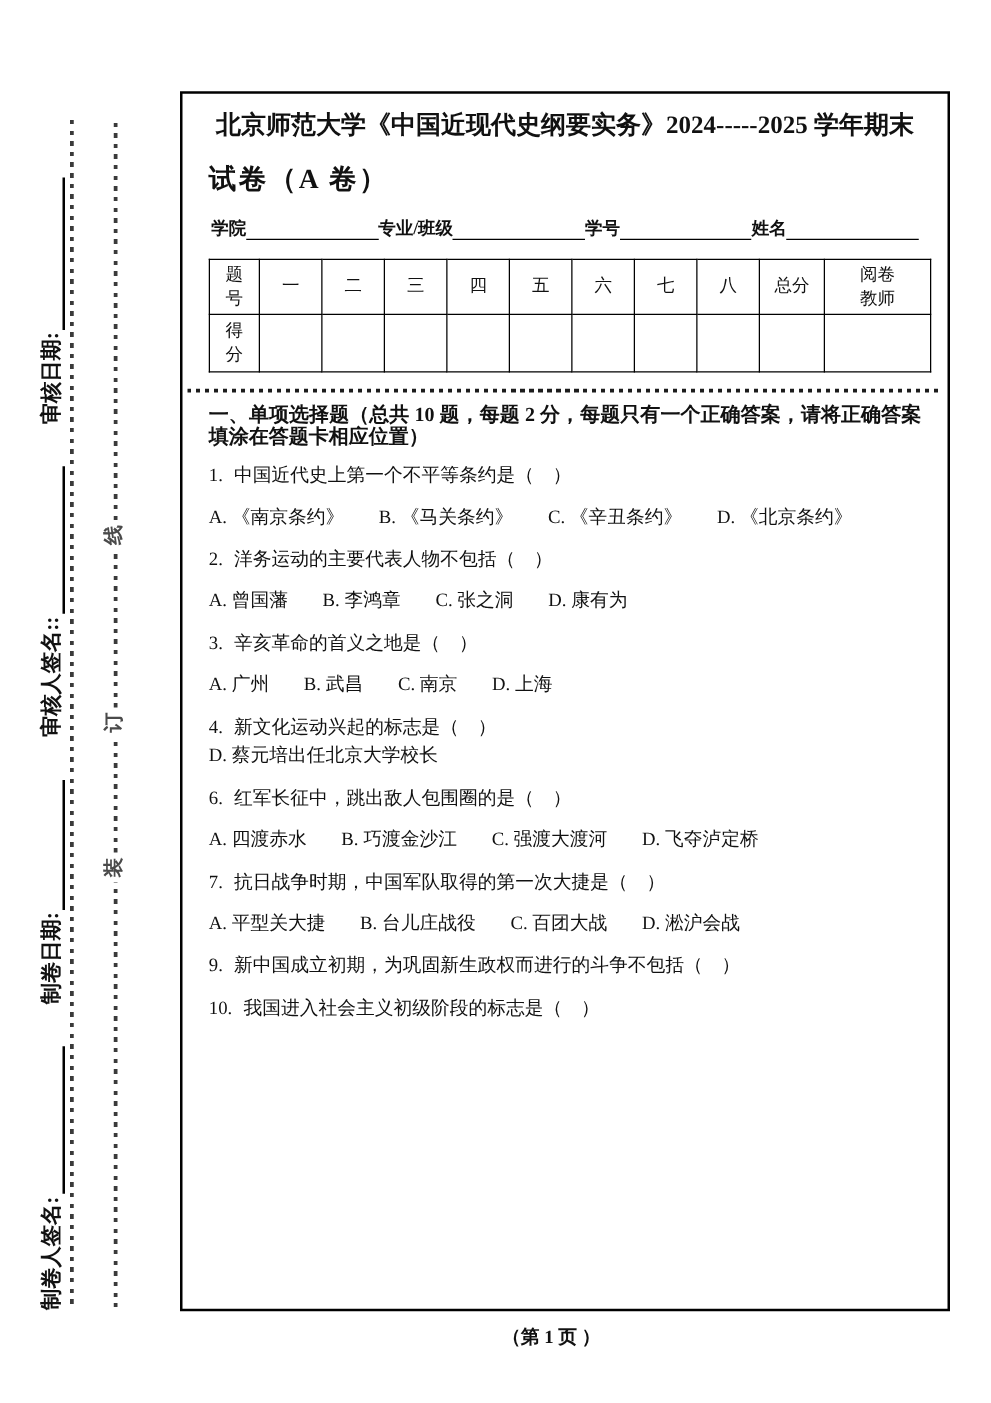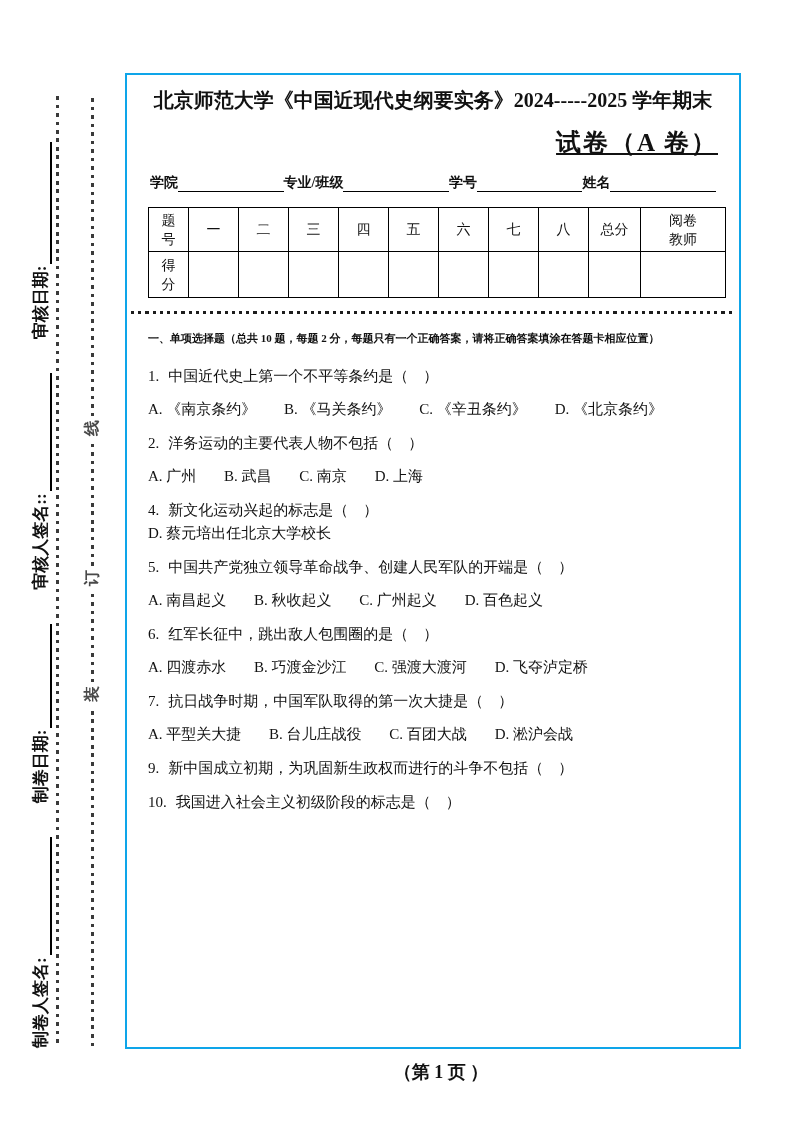--- a/index.html
+++ b/index.html
@@ -27,51 +27,51 @@
     transform:rotate(-90deg); transform-origin:0 0;
     display:flex; align-items:center;
   }
   .leader{ height:3px; flex:0 0 auto;
     background:repeating-linear-gradient(to right,#3a3a3a 0 3.5px, transparent 3.5px 8.5px); }
   .leader.fill{ flex:1 1 auto; }
   .bind-char{ flex:0 0 auto; font-size:16px; font-weight:bold; color:#4a4a4a; padding:0 4px; line-height:1; }
 
   
   .exam-box{
-    position:absolute; left:125px; top:73px; width:616px; height:976px;
-    border:2px solid #0ea5e9; padding:0 21px; overflow:hidden;
+    position:absolute; left:144px; top:73px; width:616px; height:976px;
+    border:2px solid #000000; padding:0 21px; overflow:hidden;
   }
   .title{ text-align:center; font-size:20px; font-weight:bold; margin-top:11px; line-height:29px; }
-  .title2{ text-align:right; font-size:25px; font-weight:bold; margin-top:13px; line-height:29px; letter-spacing:2px;text-decoration:underline; }
+  .title2{ text-align:left; font-size:22px; font-weight:bold; margin-top:13px; line-height:29px; letter-spacing:2px; }
 
   .info-line{ display:flex; align-items:flex-end; margin-top:17px; font-size:14px; font-weight:bold; padding:0 2px; }
   .info-field{ display:flex; align-items:flex-end; flex:1 1 auto; }
   .info-blank{ flex:1 1 auto; height:14px; border-bottom:1.5px solid #000; min-width:58px; }
   .info-label{ white-space:nowrap; }
 
   table.score{ border-collapse:collapse; margin:15px auto 0; table-layout:fixed; width:577px; }
   table.score td{ border:1.5px solid #000; text-align:center; vertical-align:middle;
     font-size:14px; line-height:19px; padding:2px 0; }
   tr.r1 td{ height:44px; } tr.r2 td{ height:46px; }
   .stack{ display:inline-block; width:2.3em; }   
   .stack1{ display:inline-block; width:1.2em; }  
 
   .dotted-sep{ height:3px; margin:13px -17px 0;
     background:repeating-linear-gradient(to right,#1c1c1c 0 3.2px, transparent 3.2px 7.2px); }
 
   .content{ margin-top:2px; }
-  .sec-head{ font-size:11px; font-weight:bold; line-height:29px; text-align:justify; margin-top:10px; }
+  .sec-head{ font-size:16px; font-weight:bold; line-height:17px; text-align:justify; margin-top:10px; }
   p.stem{ font-size:15px; line-height:21px; margin-top:13px; white-space:nowrap; }
   p.opts{ font-size:15px; line-height:21px; margin-top:12px; white-space:nowrap; }
   .qnum{ margin-right:9px; }
   .opt{ margin-right:24px; } .opt:last-child{ margin-right:0;text-align:center; }
   p.opts.tight{ letter-spacing:-0.4px; } .tight .opt{ margin-right:13px; }
 
   .page-footer{ position:absolute; left:133px; top:1060px; width:616px;
-    text-align:center; font-size:18px; font-weight:bold; }
+    text-align:center; font-size:15px; font-weight:bold; }
 </style>
 </head>
 <body>
 
 <div class="seal-labels">
   <span class="seal-group">
     <span>制卷人签名:</span>
       <span class="seal-blank w120"></span>
   </span>
   <span class="seal-group">
@@ -178,47 +178,45 @@
       <p class="opts">
         <span class="opt">A. 《南京条约》</span>
         <span class="opt">B. 《马关条约》</span>
         <span class="opt">C. 《辛丑条约》</span>
         <span class="opt">D. 《北京条约》</span>
       </p>
     </div>
 
     <div>
       <p class="stem"><span class="qnum">2.</span><span>洋务运动的主要代表人物不包括（　）</span></p>
-    </div>
-
-    <div>
+      <p class="opts">
+        <span class="opt">A. 曾国藩</span>
+        <span class="opt">B. 李鸿章</span>
+        <span class="opt">C. 张之洞</span>
+        <span class="opt">D. 康有为</span>
+      </p>
+    </div>
+
+    <div>
+      <p class="stem"><span class="qnum">3.</span><span>辛亥革命的首义之地是（　）</span></p>
       <p class="opts">
         <span class="opt">A. 广州</span>
         <span class="opt">B. 武昌</span>
         <span class="opt">C. 南京</span>
         <span class="opt">D. 上海</span>
       </p>
     </div>
 
     <div>
       <p class="stem"><span class="qnum">4.</span><span>新文化运动兴起的标志是（　）</span></p>
       <p class="opts" style="margin-top:2px">
         <span class="opt">D. 蔡元培出任北京大学校长</span>
       </p>
     </div>
 
-    <div>
-      <p class="stem"><span class="qnum">5.</span><span>中国共产党独立领导革命战争、创建人民军队的开端是（　）</span></p>
-      <p class="opts">
-        <span class="opt">A. 南昌起义</span>
-        <span class="opt">B. 秋收起义</span>
-        <span class="opt">C. 广州起义</span>
-        <span class="opt">D. 百色起义</span>
-      </p>
-    </div>
 
     <div>
       <p class="stem"><span class="qnum">6.</span><span>红军长征中，跳出敌人包围圈的是（　）</span></p>
       <p class="opts">
         <span class="opt">A. 四渡赤水</span>
         <span class="opt">B. 巧渡金沙江</span>
         <span class="opt">C. 强渡大渡河</span>
         <span class="opt">D. 飞夺泸定桥</span>
       </p>
     </div>

